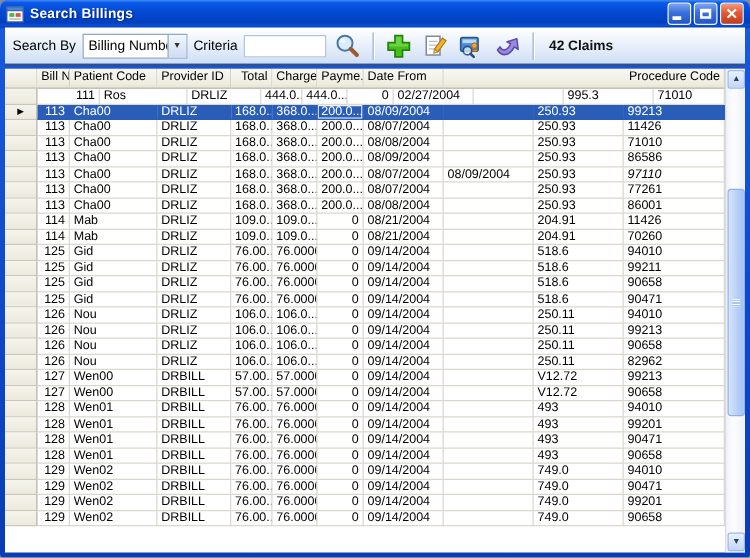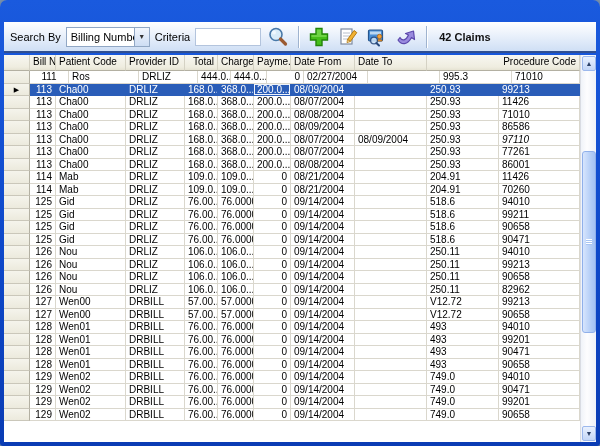--- a/index.html
+++ b/index.html
@@ -109,20 +109,41 @@
   .sthumb::after {
     content:""; position:absolute; left:3px; right:3px; top:50%; margin-top:-3px; height:6px;
     background:repeating-linear-gradient(180deg,#ffffff 0 1px,#a8c4f2 1px 2px);
   }
 </style>
 </head>
 <body>
 
 <div class="window">
 
+  <div class="titlebar">
+    <svg class="title-icon" viewBox="0 0 15 15">
+      <rect x="0.5" y="1.5" width="13" height="12" fill="#ffffff" stroke="#3a66b0"></rect>
+      <rect x="0.5" y="1.5" width="13" height="3" fill="#4a86d8" stroke="#3a66b0"></rect>
+      <rect x="2.5" y="6.5" width="4" height="3" fill="#5cb244"></rect>
+      <rect x="7.5" y="6.5" width="4" height="3" fill="#d85848"></rect>
+      <rect x="2.5" y="10.5" width="9" height="1.5" fill="#c8c8c0"></rect>
+    </svg>
+    <span class="title-text">Search Billings</span>
+    <span class="win-controls">
+      <span class="tbtn blue">
+          <span class="glyph-min"></span>
+        </span>
+      <span class="tbtn blue">
+          <span class="glyph-max"></span>
+        </span>
+      <span class="tbtn red">
+          <span class="glyph-close">✕</span>
+        </span>
+    </span>
+  </div>
 
   <div class="toolbar">
     <span class="tb-label">Search By</span>
     <span class="combo">
       <span class="combo-text">Billing Number</span>
       <span class="combo-btn">▼</span>
     </span>
     <span class="tb-label">Criteria</span>
     <input class="criteria-input" value="" style="">
 
@@ -173,27 +194,26 @@
     <div class="grid-content">
       <div class="grid-header">
         <div class="hcell indicator"></div>
       <div class="hcell" style="width: 26px; text-align: right;">Bill No.</div>
           <div class="hcell" style="width: 70px; text-align: left;">Patient Code</div>
           <div class="hcell" style="width: 59px; text-align: left;">Provider ID</div>
           <div class="hcell" style="width: 33px; text-align: right;">Total</div>
           <div class="hcell" style="width: 36px; text-align: right;">Charges</div>
           <div class="hcell" style="width: 37px; text-align: right;">Payme...</div>
           <div class="hcell" style="width: 64px; text-align: left;">Date From</div>
-          <div class="hcell" style="width: 72px; text-align: left;">Date To</div>
           <div class="hcell grow" style="width: 80px; text-align: right;">Procedure Code</div>
         </div>
       <div class="grid-body">
           <div class="grow-row">
             <div class="cell indicator"></div>
-            <div class="cell" style="width: 39px; text-align: center;">111</div>
+            <div class="cell" style="width: 50px; text-align: right;">111</div>
             <div class="cell" style="width: 70px; text-align: left;">Ros</div>
             <div class="cell" style="width: 59px; text-align: left;">DRLIZ</div>
             <div class="cell" style="width: 33px; text-align: right;">444.0...</div>
             <div class="cell" style="width: 36px; text-align: right;">444.0...</div>
             <div class="cell" style="width: 37px; text-align: right;">0</div>
             <div class="cell" style="width: 64px; text-align: left;">02/27/2004</div>
             <div class="cell" style="width: 72px; text-align: left;"></div>
             <div class="cell" style="width: 72px; text-align: left;">995.3</div>
             <div class="cell grow" style="width: 80px; text-align: left;">71010</div>
           </div>

